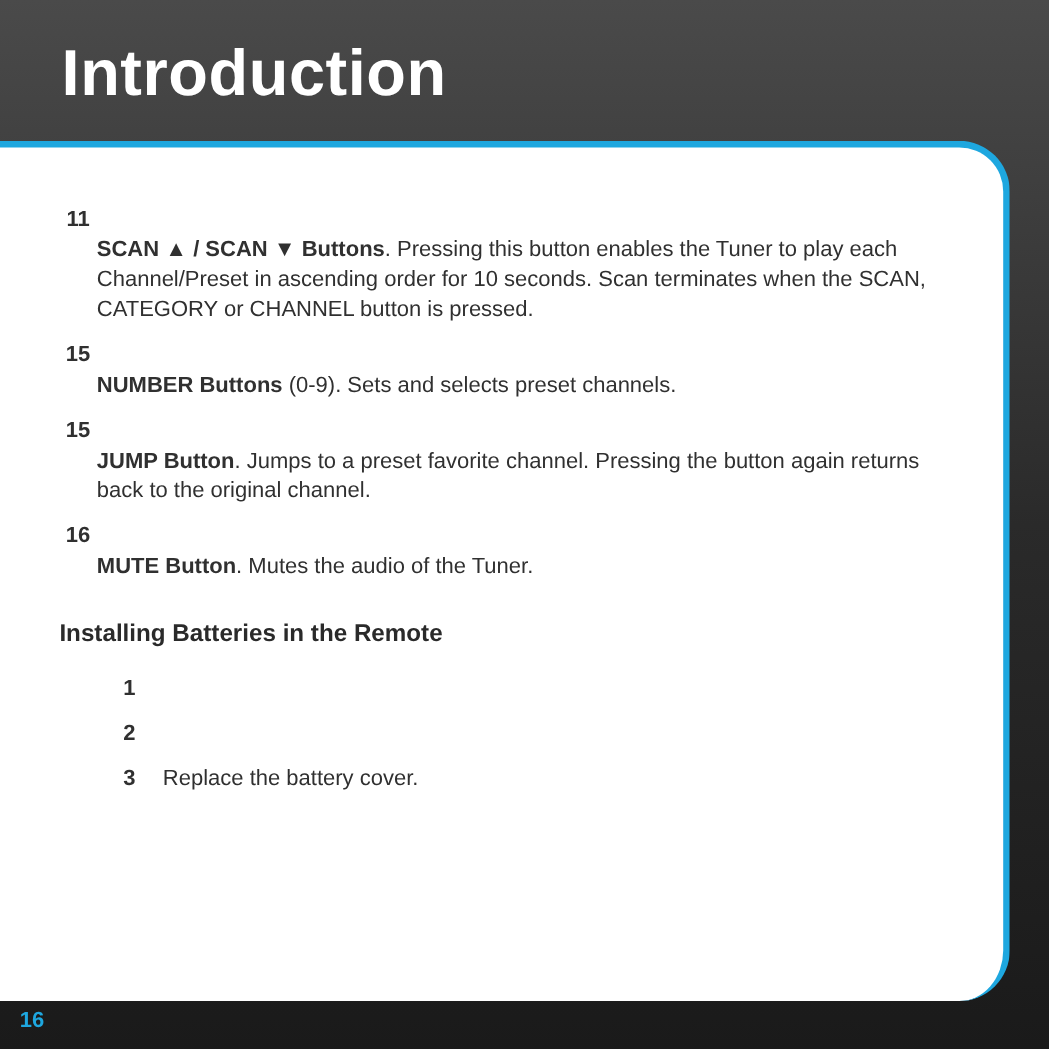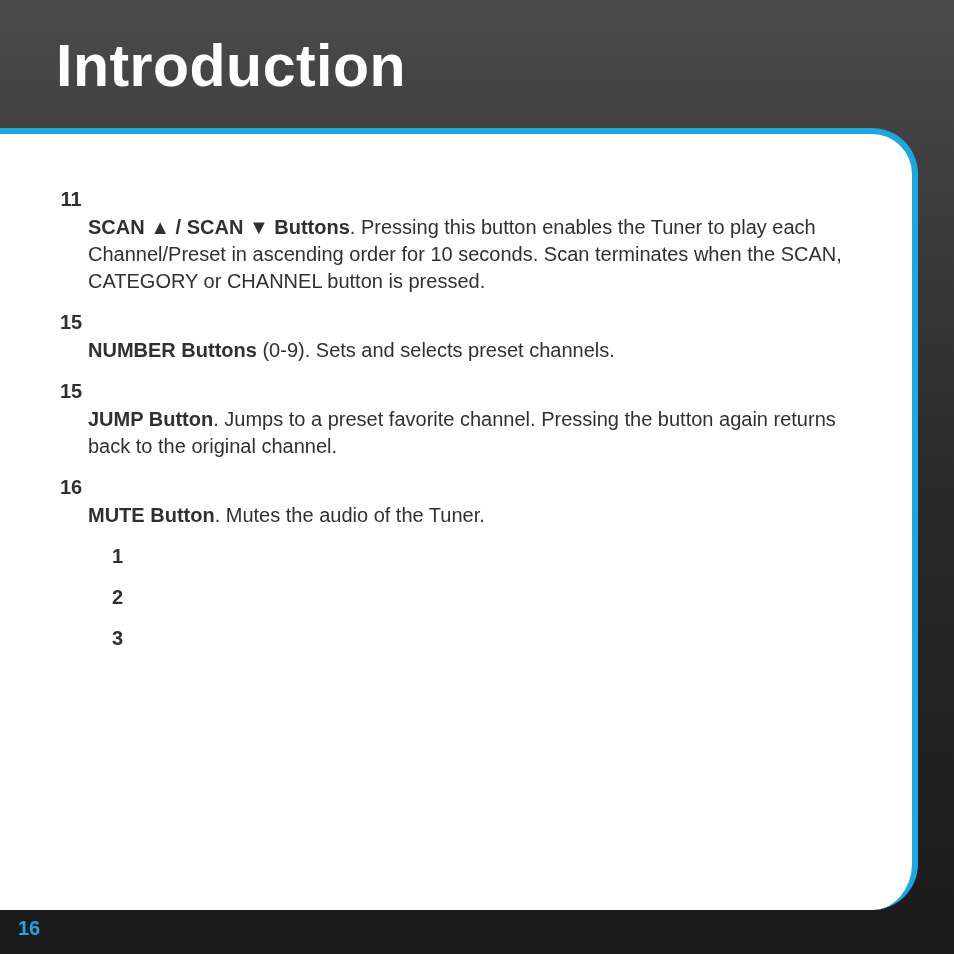--- a/index.html
+++ b/index.html
@@ -100,28 +100,30 @@
     <li>
       <span class="num">15</span>
       <span class="txt"><b>JUMP Button</b><span>. Jumps to a preset favorite channel. Pressing the button again returns back to the original channel.</span></span>
     </li>
     <li>
       <span class="num">16</span>
       <span class="txt"><b>MUTE Button</b><span>. Mutes the audio of the Tuner.</span></span>
     </li>
   </ul>
 
+  <h2 class="section-heading">Installing Batteries in the Remote</h2>
 
   <ul class="steps-list">
     <li>
       <span class="step-num">1</span>
     </li>
     <li>
       <span class="step-num">2</span>
     </li>
     <li>
       <span class="step-num">3</span>
+      <span>Replace the battery cover.</span>
     </li>
   </ul>
 
 </div>
 
 <div class="page-number">16</div>
 
 </body></html>

